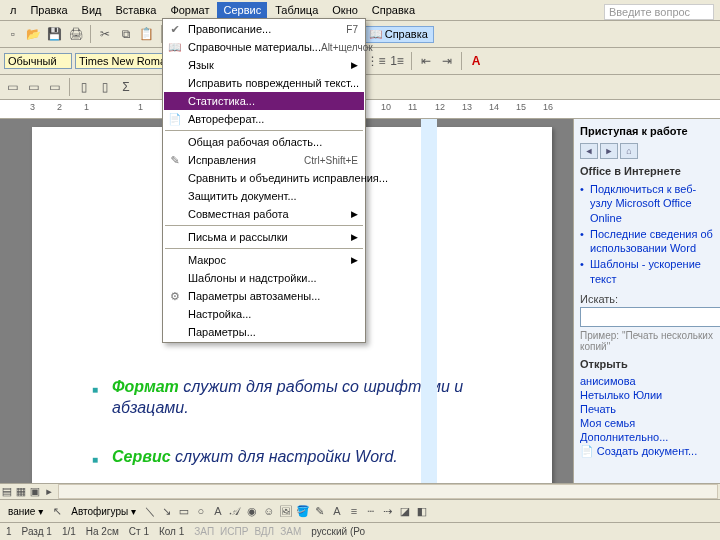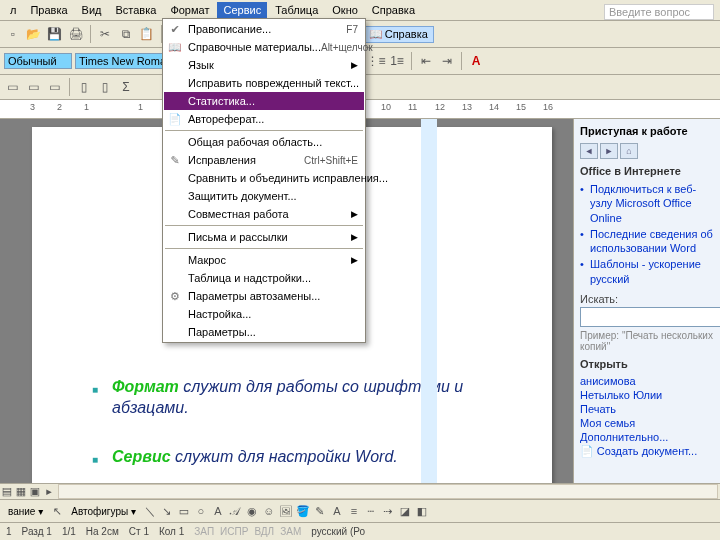--- a/index.html
+++ b/index.html
@@ -2,21 +2,21 @@
 <html><head>
 <meta charset="utf-8">
 <style>
 html,body{margin:0;padding:0;font-family:Tahoma,Arial,sans-serif;font-size:11px;background:#ece9d8;width:720px;height:540px;overflow:hidden;color:#000}
 .menubar{background:#ece9d8;border-bottom:1px solid #aca899;padding:2px 4px;display:flex;gap:2px}
 .menubar span{padding:2px 6px;cursor:default}
 .menubar span.open{background:#316ac5;color:#fff}
 .toolbar{background:#ece9d8;border-bottom:1px solid #aca899;padding:2px 4px;display:flex;gap:3px;align-items:center;height:22px}
 .tbtn{width:18px;height:18px;display:inline-flex;align-items:center;justify-content:center;color:#555;font-size:12px}
 .sep{width:1px;height:18px;background:#aca899;margin:0 2px}
-.fontsel{font-size:11px;border:1px solid #7f9db9;padding:1px 3px;background:#7dd3fc}
+.fontsel{font-size:11px;border:1px solid #7f9db9;padding:1px 3px;background:#fef9c3}
 .zoomsel{font-size:11px;border:1px solid #7f9db9;padding:1px 2px;background:#fff;width:42px}
 .question-box{position:absolute;right:6px;top:4px;font-size:11px;color:#999;border:1px solid #ccc;padding:1px 4px;width:100px;background:#fff}
 .ruler{height:18px;background:#fff;border-bottom:1px solid #aca899;position:relative;font-size:9px;color:#666;overflow:hidden}
 .ruler .tick{position:absolute;top:2px}
 .docarea{display:flex;height:380px}
 .page-wrap{flex:1;background:#7f7f7f;position:relative;overflow:hidden}
 .page{position:absolute;left:32px;top:8px;width:520px;height:420px;background:#fff;box-shadow:2px 2px 4px rgba(0,0,0,.3)}
 .page-content{padding:250px 36px 0 60px;font-size:16px;font-style:italic;line-height:1.3}
 .bullet-row{display:flex;gap:14px;margin-bottom:28px}
 .bullet{color:#29a6a6;font-size:10px;margin-top:6px}
@@ -175,21 +175,21 @@
     <div class="tp-title">Приступая к работе</div>
     <div class="tp-nav">
       <span>◄</span>
       <span>►</span>
       <span>⌂</span>
     </div>
     <div class="tp-head">Office в Интернете</div>
     <div id="tp-links1">
         <div class="tp-link">Подключиться к веб-узлу Microsoft Office Online</div>
         <div class="tp-link">Последние сведения об использовании Word</div>
-        <div class="tp-link">Шаблоны - ускорение русский</div>
+        <div class="tp-link">Шаблоны - ускорение текст</div>
       </div>
     <div class="tp-label">Искать:</div>
     <input class="tp-search" style="">
     <div class="tp-hint">Пример: "Печать нескольких копий"</div>
     <div class="tp-head">Открыть</div>
     <div id="tp-docs">
         <div class="tp-doc">анисимова</div>
         <div class="tp-doc">Нетылько Юлии</div>
         <div class="tp-doc">Печать</div>
         <div class="tp-doc">Моя семья</div>
@@ -247,21 +247,21 @@
     <div class="ditem">
       <span>Письма и рассылки</span>
       <span class="arr">▶</span>
     </div>
     <div class="dsep"></div>
     <div class="ditem">
       <span>Макрос</span>
       <span class="arr">▶</span>
     </div>
     <div class="ditem">
-      <span>Таблица и надстройки...</span>
+      <span>Шаблоны и надстройки...</span>
     </div>
     <div class="ditem">
       <span class="ico">⚙</span>
       <span>Параметры автозамены...</span>
     </div>
     <div class="ditem">
       <span>Настройка...</span>
     </div>
     <div class="ditem">
       <span>Параметры...</span>

